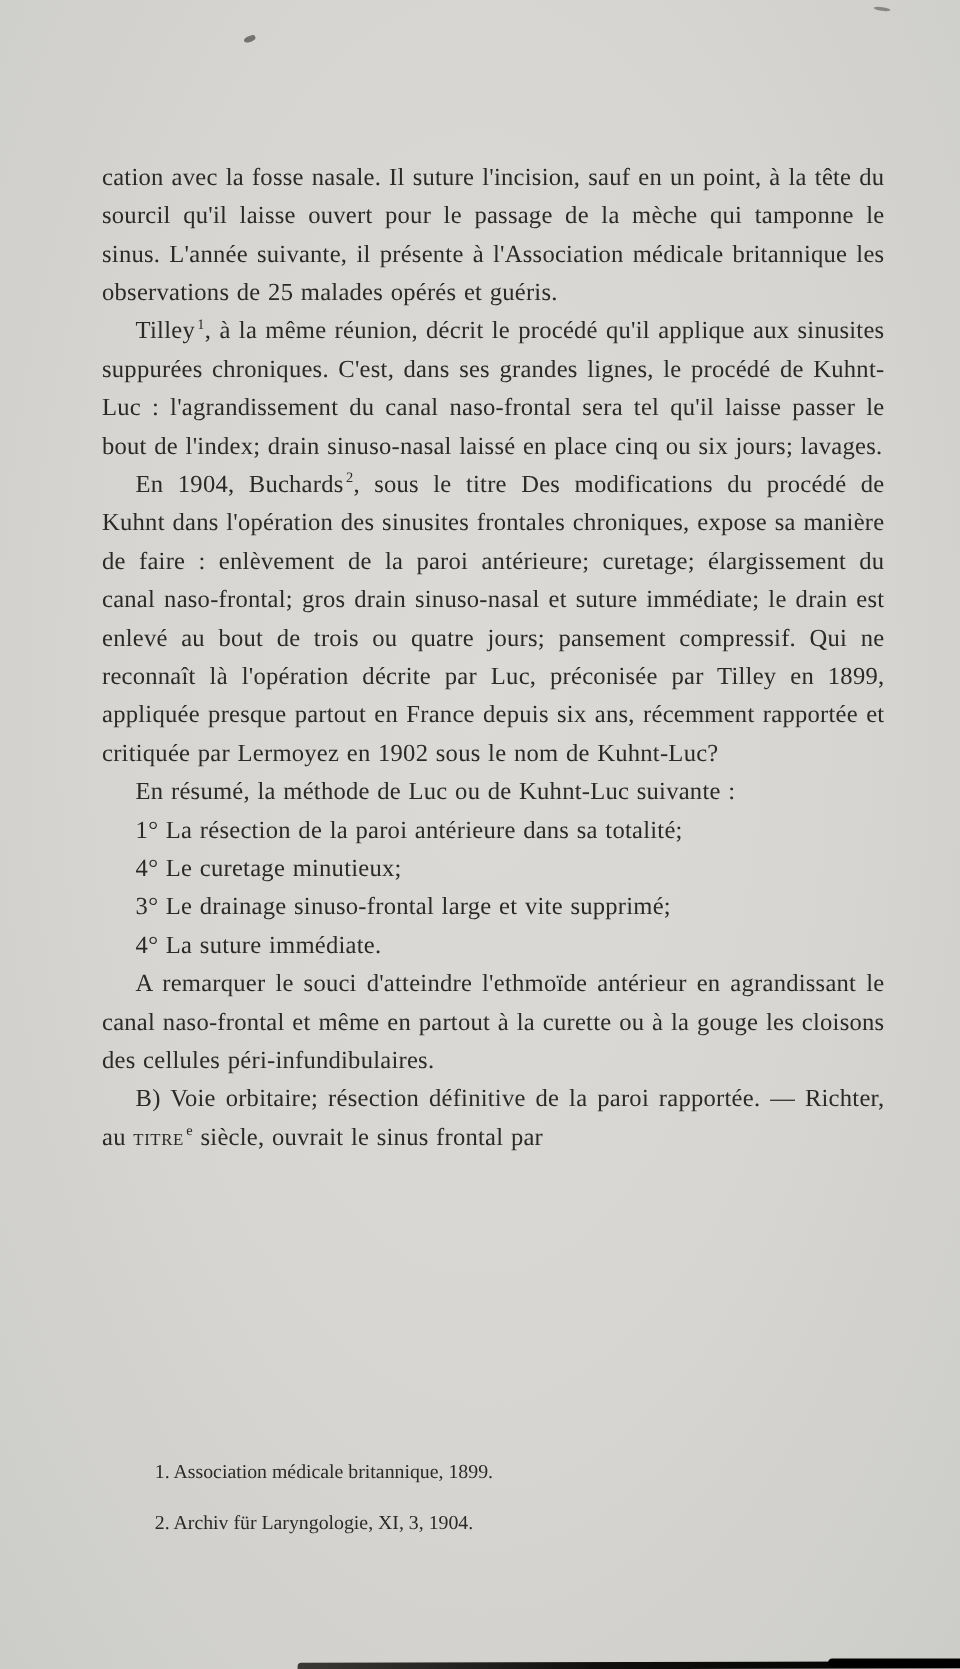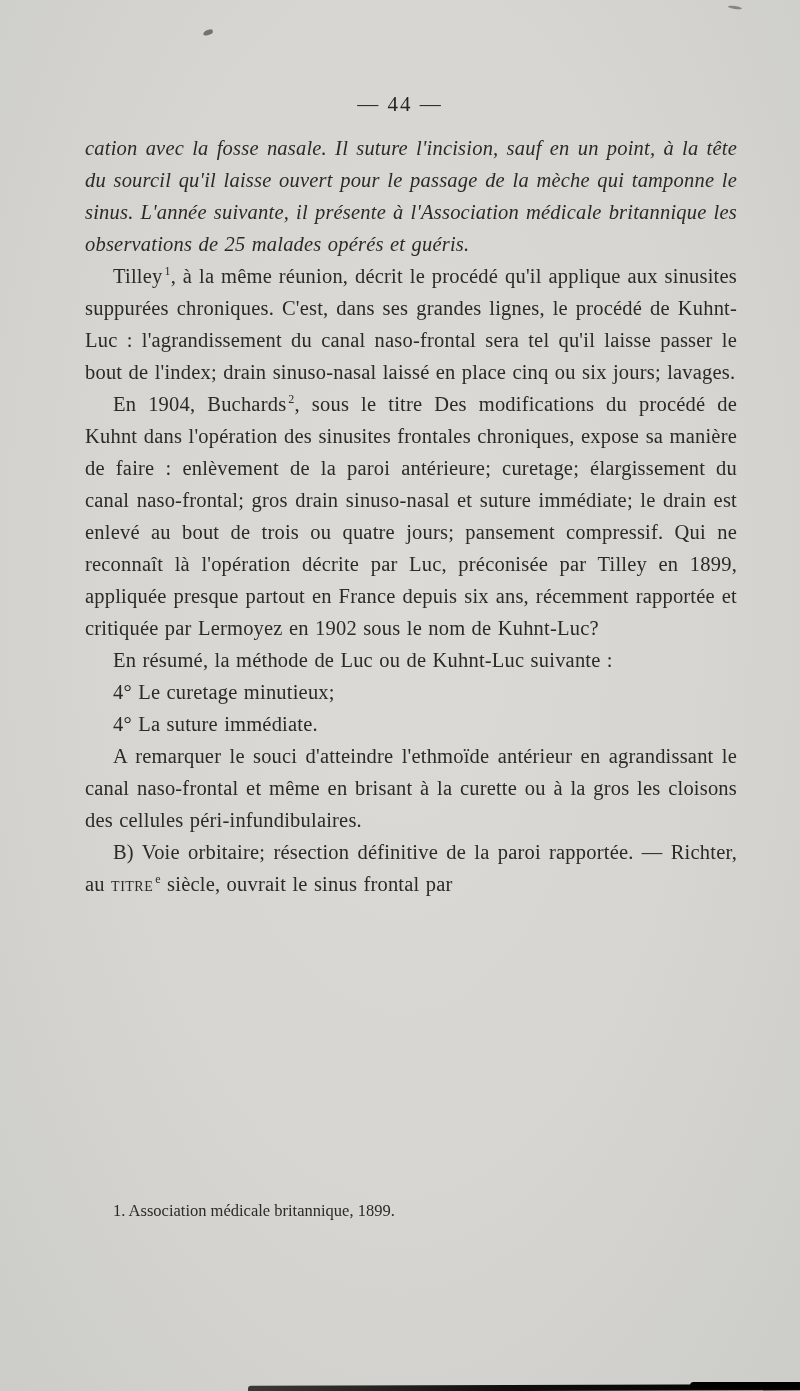--- a/index.html
+++ b/index.html
@@ -37,21 +37,20 @@
     text-align: justify;
     letter-spacing: 0.2px;
     word-spacing: 1px;
   }
   .body-text p {
     margin: 0;
     text-indent: 28px;
   }
   .body-text p.no-indent {
     text-indent: 0;
-    font-style: italic;
   }
   sup {
     font-size: 12px;
     line-height: 0;
     vertical-align: super;
     padding-left: 2px;
   }
   .italic {
   }
   .smallcaps {
@@ -60,21 +59,21 @@
   }
   .footnotes {
     position: absolute;
     top: 1198px;
     left: 113px;
     width: 600px;
     font-size: 16.5px;
     line-height: 26px;
   }
   .footnotes p {
-    margin: 0;
+    margin: 16px;
   }
   
   .artifact {
     position: absolute;
     background: #161514;
   }
   .artifact-top-squiggle {
     left: 203px;
     top: 30px;
     width: 10px;
@@ -113,41 +112,43 @@
   }
 </style>
 </head>
 <body>
 
 <div class="scan">
 
   <div class="artifact artifact-top-squiggle"></div>
   <div class="artifact artifact-top-right"></div>
 
-  <div class="page-number">— 44 —</div>
 
   <div class="body-text">
 
     <p class="no-indent">cation avec la fosse nasale. Il suture l'incision, sauf en un point, à la tête du sourcil qu'il laisse ouvert pour le passage de la mèche qui tamponne le sinus. L'année suivante, il présente à l'Association médicale britannique les observations de 25 malades opérés et guéris.</p>
 
     <p><span>Tilley</span><sup>1</sup><span>, à la même réunion, décrit le procédé qu'il applique aux sinusites suppurées chroniques. C'est, dans ses grandes lignes, le procédé de Kuhnt-Luc : l'agrandissement du canal naso-frontal sera tel qu'il laisse passer le bout de l'index; drain sinuso-nasal laissé en place cinq ou six jours; lavages.</span></p>
 
     <p><span>En 1904, Buchards</span><sup>2</sup><span>, sous le titre </span><span class="italic">Des modifications du procédé de Kuhnt dans l'opération des sinusites frontales chroniques</span><span>, expose sa manière de faire : enlèvement de la paroi antérieure; curetage; élargissement du canal naso-frontal; gros drain sinuso-nasal et suture immédiate; le drain est enlevé au bout de trois ou quatre jours; pansement compressif. Qui ne reconnaît là l'opération décrite par Luc, préconisée par Tilley en 1899, appliquée presque partout en France depuis six ans, récemment rapportée et critiquée par Lermoyez en 1902 sous le nom de Kuhnt-Luc?</span></p>
 
     <p>En résumé, la méthode de Luc ou de Kuhnt-Luc suivante :</p>
 
+    <p>1° La résection de la paroi antérieure dans sa totalité;</p>
     <p>4° Le curetage minutieux;</p>
+    <p>3° Le drainage sinuso-frontal large et vite supprimé;</p>
     <p>4° La suture immédiate.</p>
 
-    <p>A remarquer le souci d'atteindre l'ethmoïde antérieur en agrandissant le canal naso-frontal et même en brisant à la curette ou à la gros les cloisons des cellules péri-infundibulaires.</p>
+    <p>A remarquer le souci d'atteindre l'ethmoïde antérieur en agrandissant le canal naso-frontal et même en partout à la curette ou à la gouge les cloisons des cellules péri-infundibulaires.</p>
 
     <p><span>B) </span><span class="italic">Voie orbitaire; résection définitive de la paroi rapportée.</span><span> — Richter, au </span><span class="smallcaps">titre</span><sup>e</sup><span> siècle, ouvrait le sinus frontal par</span></p>
 
   </div>
 
   <div class="footnotes">
     <p><span>1.</span><span> Association médicale britannique, 1899.</span></p>
+    <p><span>2. </span><span class="italic">Archiv für Laryngologie</span><span>, XI, 3, 1904.</span></p>
   </div>
 
   <div class="artifact artifact-bottom-bar"></div>
   <div class="artifact artifact-bottom-blob"></div>
 
 </div>
 
 </body></html>

